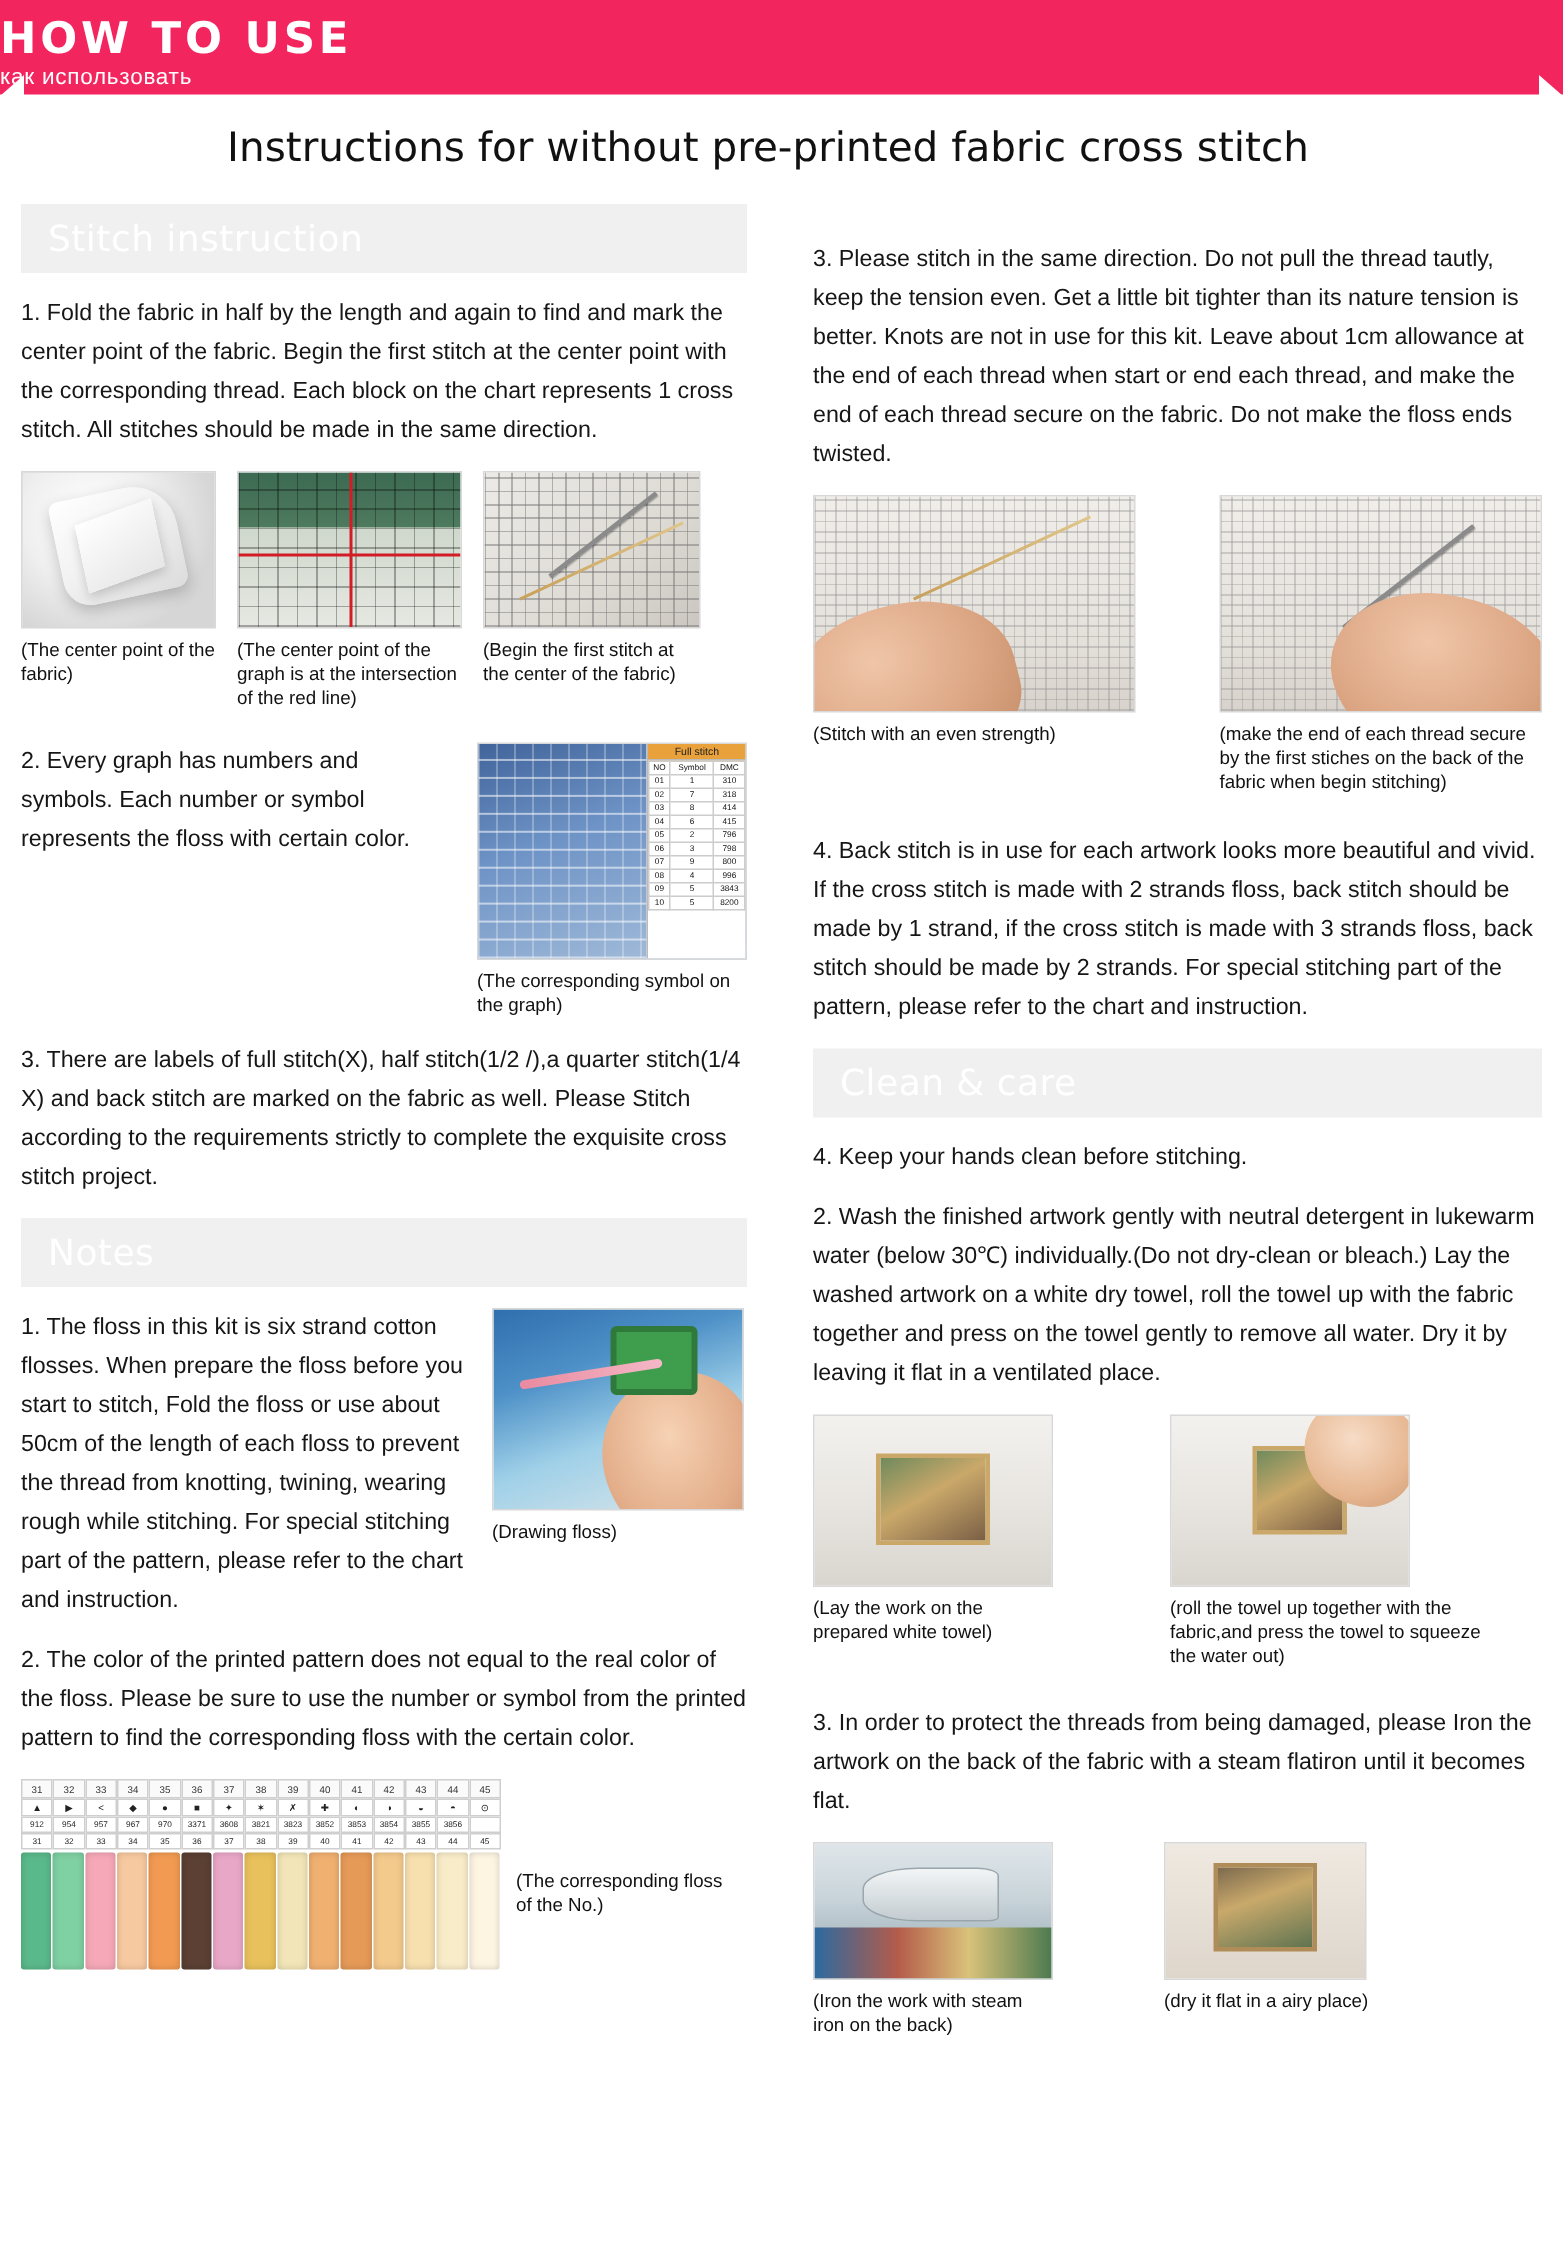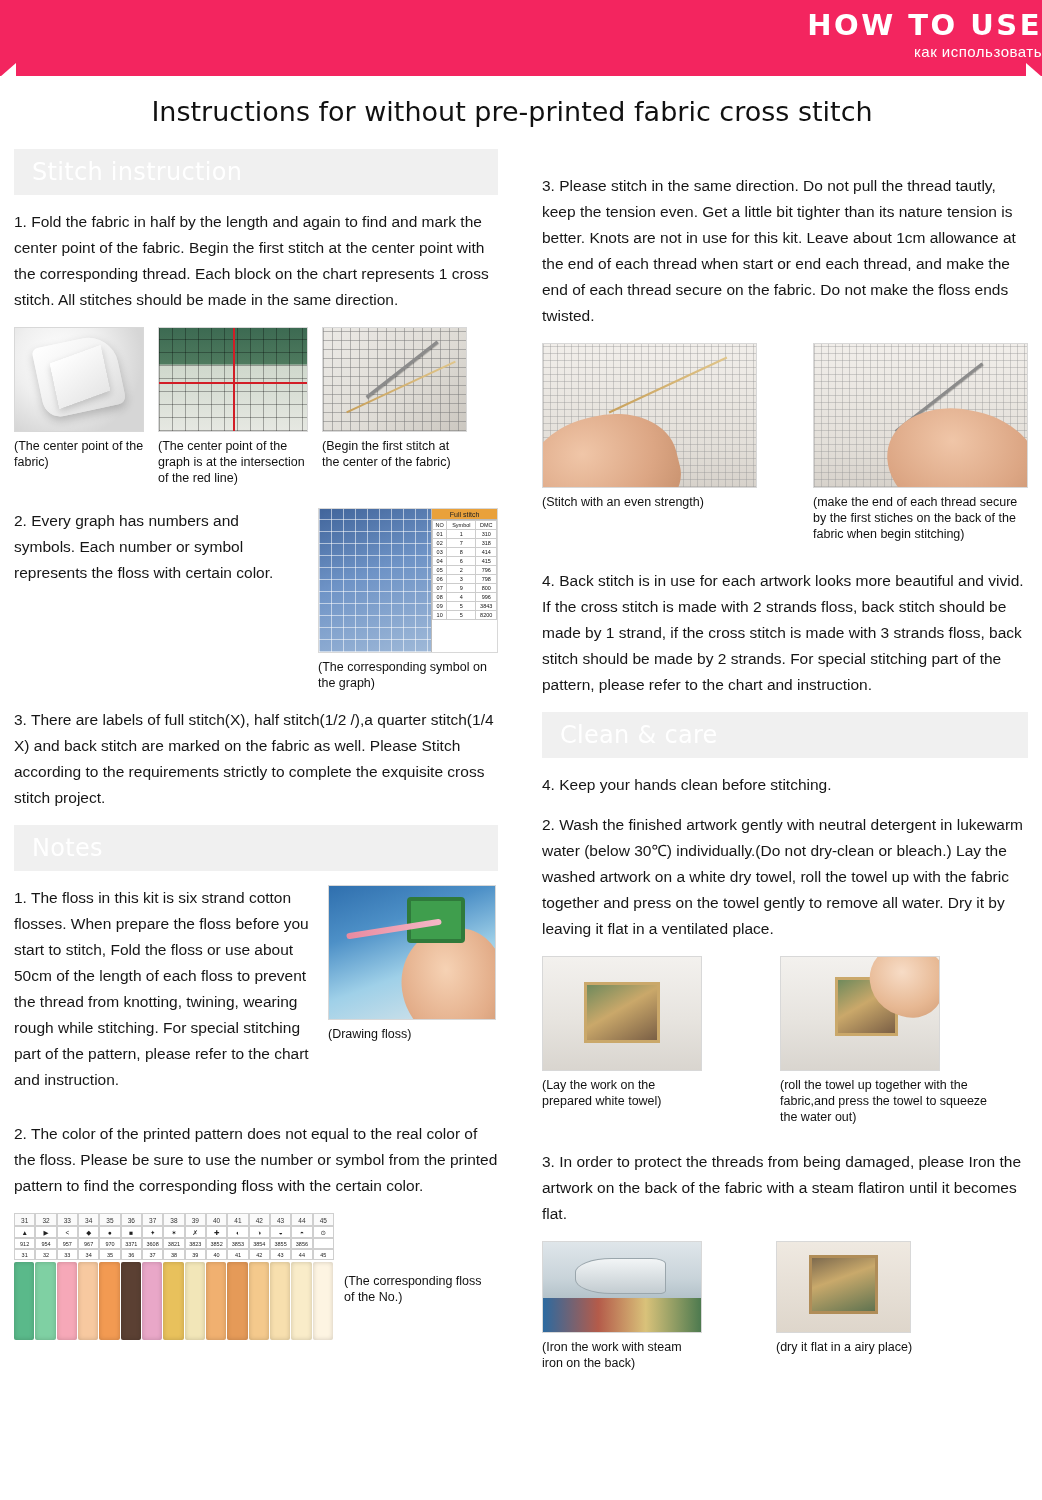--- a/index.html
+++ b/index.html
@@ -11,23 +11,23 @@
     font-family: "Liberation Sans", sans-serif;
     color: #111;
     position: relative;
     overflow: hidden;
   }
 
   
   .banner {
     position: relative;
     width: 1042px;
-    height: 76px;
+    height: 63px;
     background: #f3255f;
-    text-align: right;
+    text-align: left;
     padding-top: 8px;
   }
   .banner .en {
     color: #ffffff;
     font-size: 29px;
     font-weight: bold;
     letter-spacing: 2.5px;
     line-height: 34px;
     font-family: "DejaVu Sans", sans-serif;
   }
@@ -431,21 +431,21 @@
     <div style="display:flex; gap:14px;">
       <p class="body" style="width:300px">1. The floss in this kit is six strand cotton flosses. When prepare the floss before you start to stitch, Fold the floss or use about 50cm of the length of each floss to prevent the thread from knotting, twining, wearing rough while stitching. For special stitching part of the pattern, please refer to the chart and instruction.</p>
       <div class="fig" style="width:168px">
         <div class="ph ph-floss" style="width:168px;height:135px">
           <div class="green-clip"></div>
         </div>
         <div class="caption">(Drawing floss)</div>
       </div>
     </div>
 
-    <p class="body" style="margin-top:14px">2. The color of the printed pattern does not equal to the real color of the floss. Please be sure to use the number or symbol from the printed pattern to find the corresponding floss with the certain color.</p>
+    <p class="body" style="">2. The color of the printed pattern does not equal to the real color of the floss. Please be sure to use the number or symbol from the printed pattern to find the corresponding floss with the certain color.</p>
 
     <div style="display:flex; gap:10px; align-items:flex-start; margin-top:4px;">
       <div class="floss-chart">
         <div class="fc-row fc-head">
           <div>31</div>
           <div>32</div>
           <div>33</div>
           <div>34</div>
           <div>35</div>
           <div>36</div>

